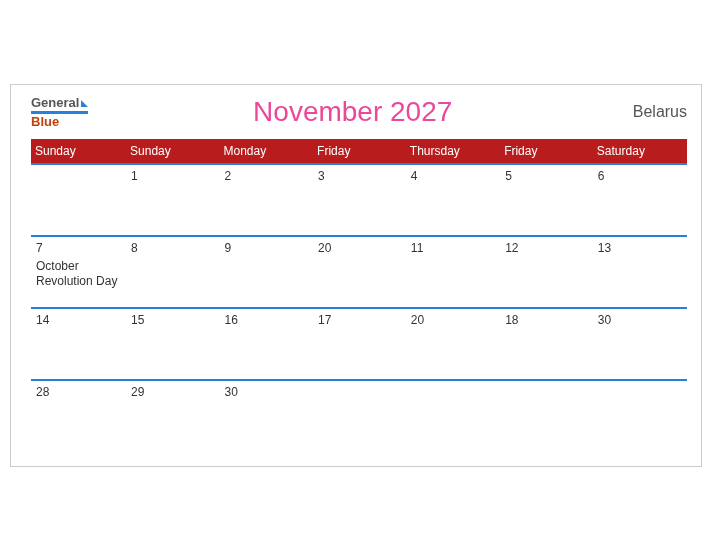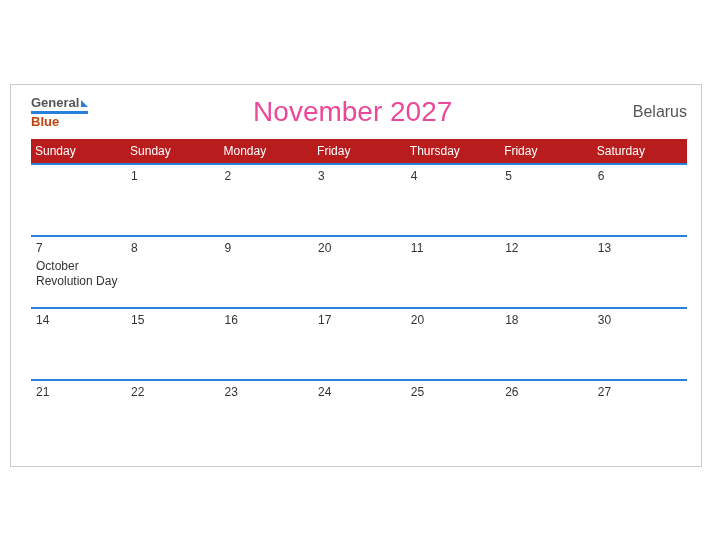--- a/index.html
+++ b/index.html
@@ -207,36 +207,28 @@
           </td>
           <td>
             <span class="day-num">18</span>
           </td>
           <td>
             <span class="day-num">30</span>
           </td>
         </tr>
         <tr>
           <td>
-            <span class="day-num">21</span>
-          </td>
-          <td>
-            <span class="day-num">22</span>
-          </td>
-          <td>
-            <span class="day-num">23</span>
-          </td>
-          <td>
-            <span class="day-num">24</span>
-          </td>
-          <td>
-            <span class="day-num">25</span>
-          </td>
-          <td>
-            <span class="day-num">26</span>
-          </td>
-          <td>
-            <span class="day-num">27</span>
-          </td>
+            <span class="day-num">28</span>
+          </td>
+          <td>
+            <span class="day-num">29</span>
+          </td>
+          <td>
+            <span class="day-num">30</span>
+          </td>
+          <td class="empty-cell"></td>
+          <td class="empty-cell"></td>
+          <td class="empty-cell"></td>
+          <td class="empty-cell"></td>
         </tr>
       </tbody>
   </table>
 </div>
 
 </body></html>

